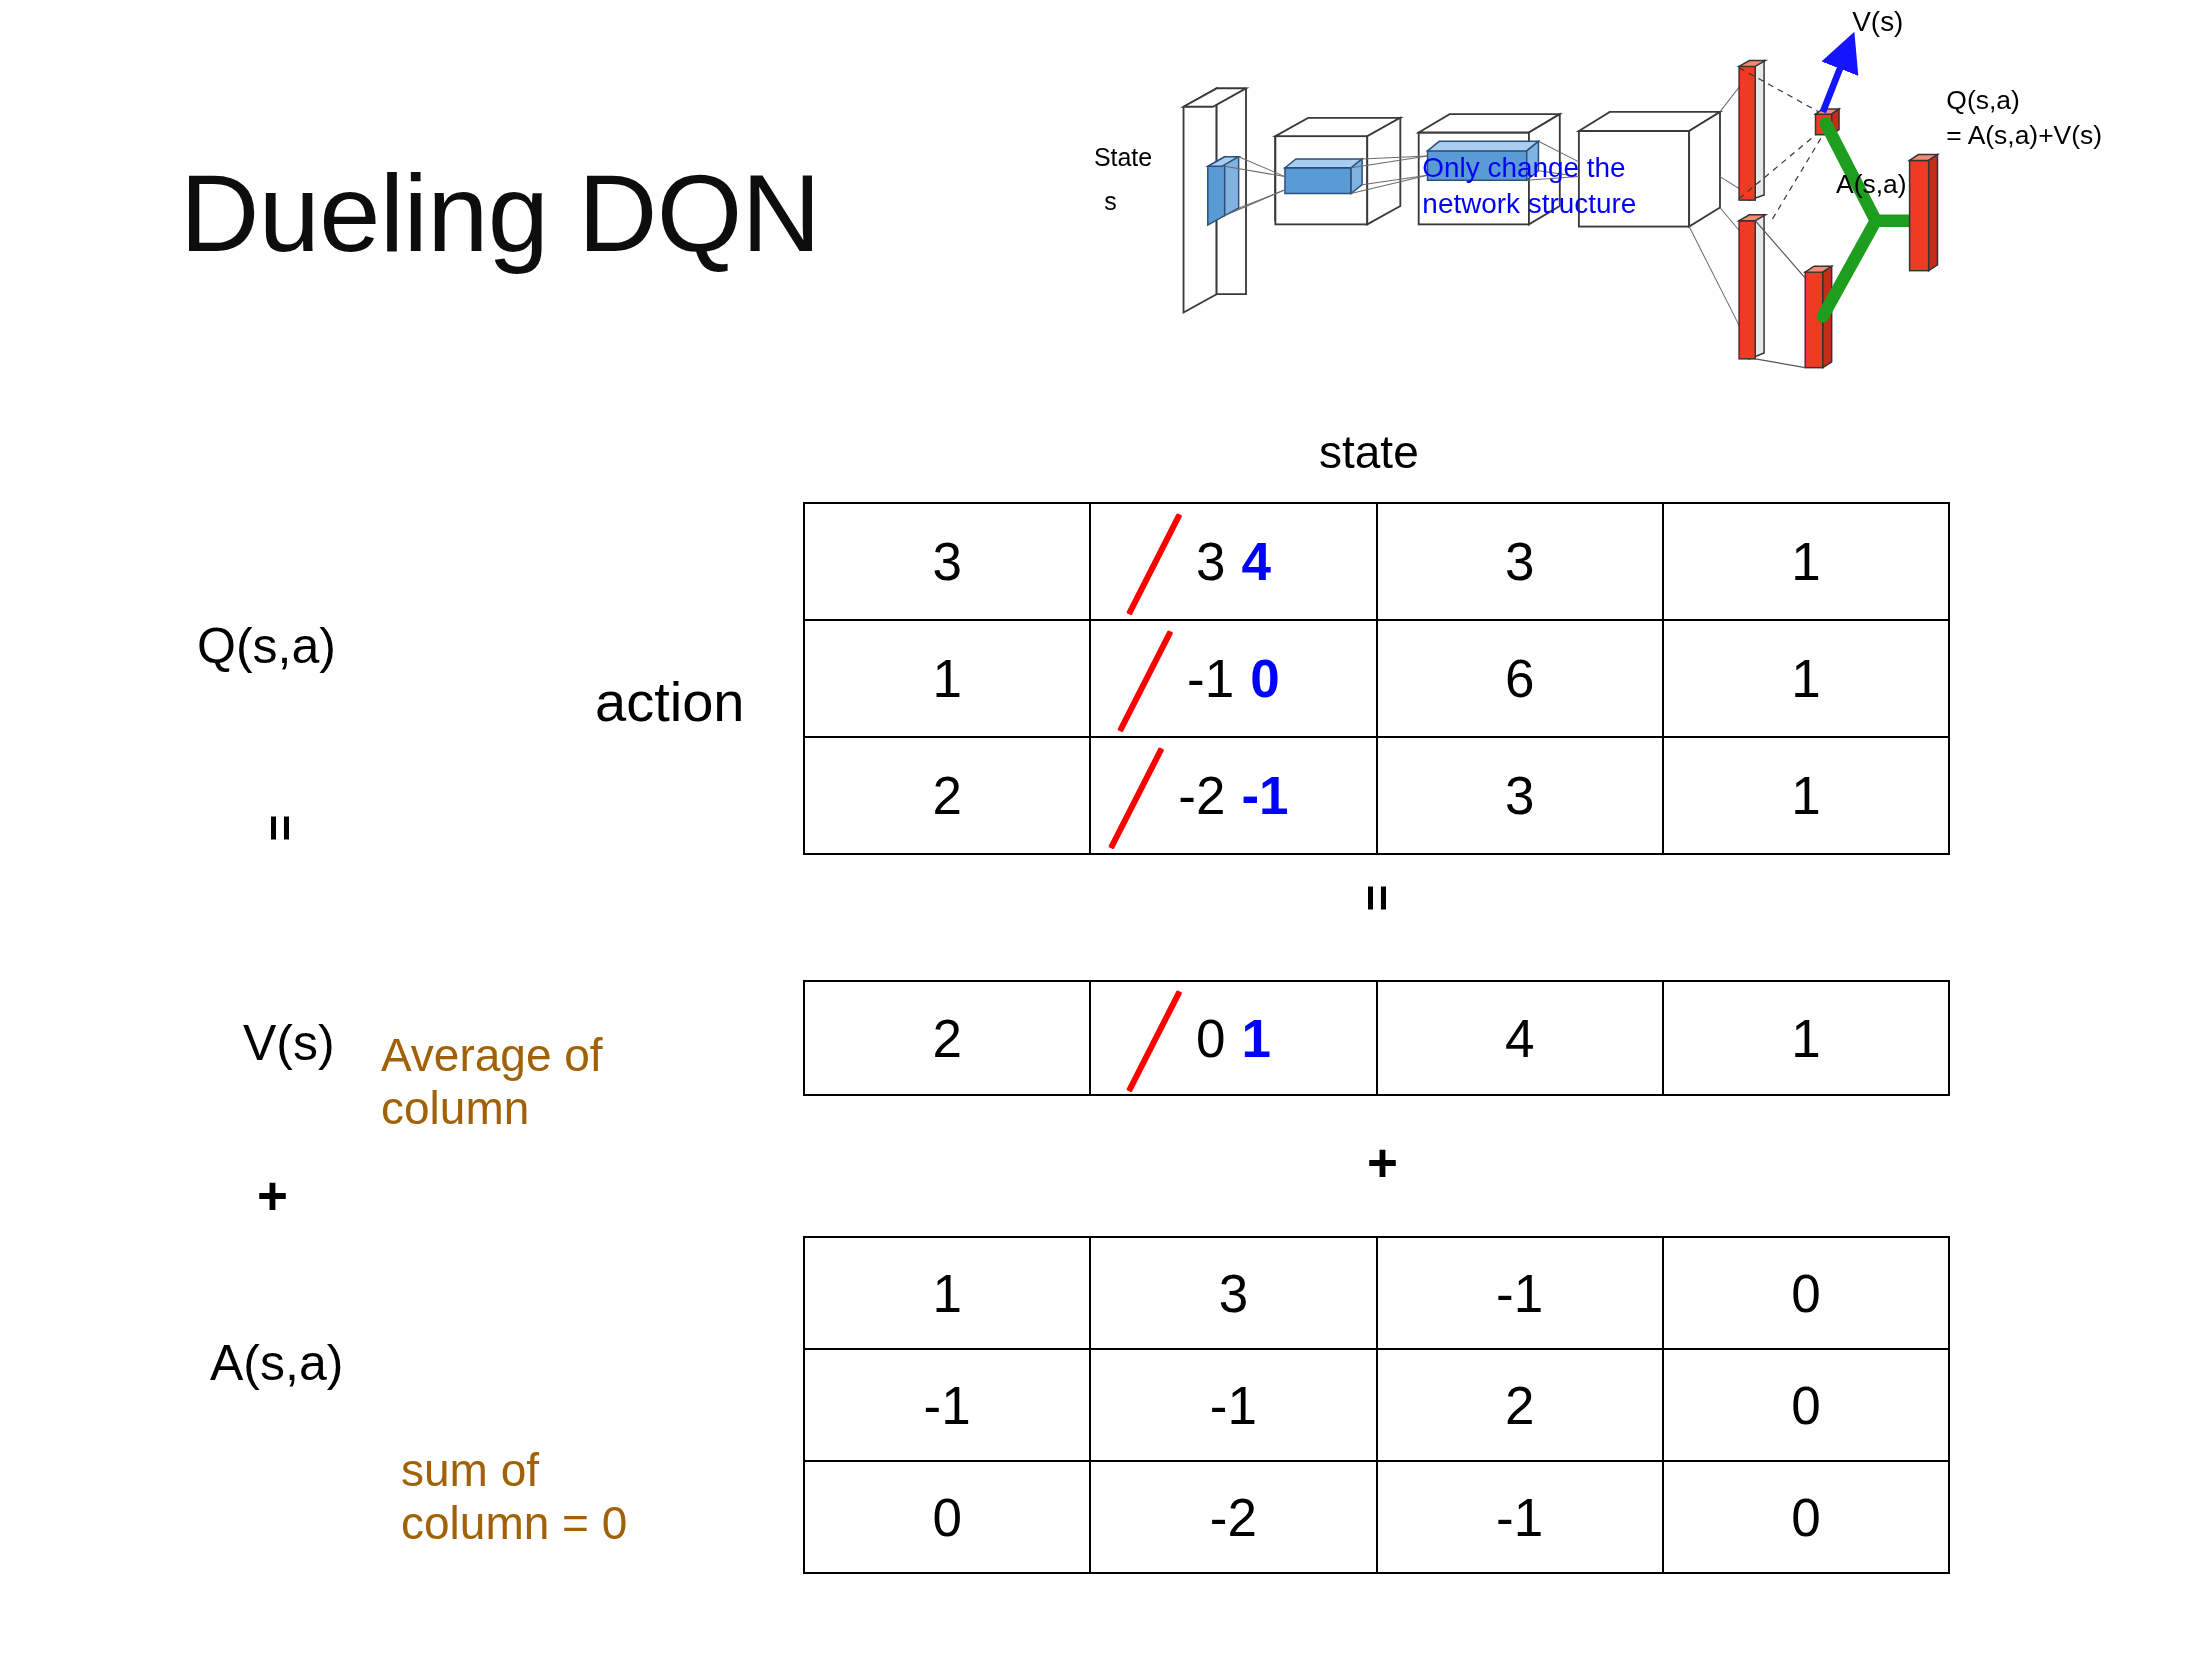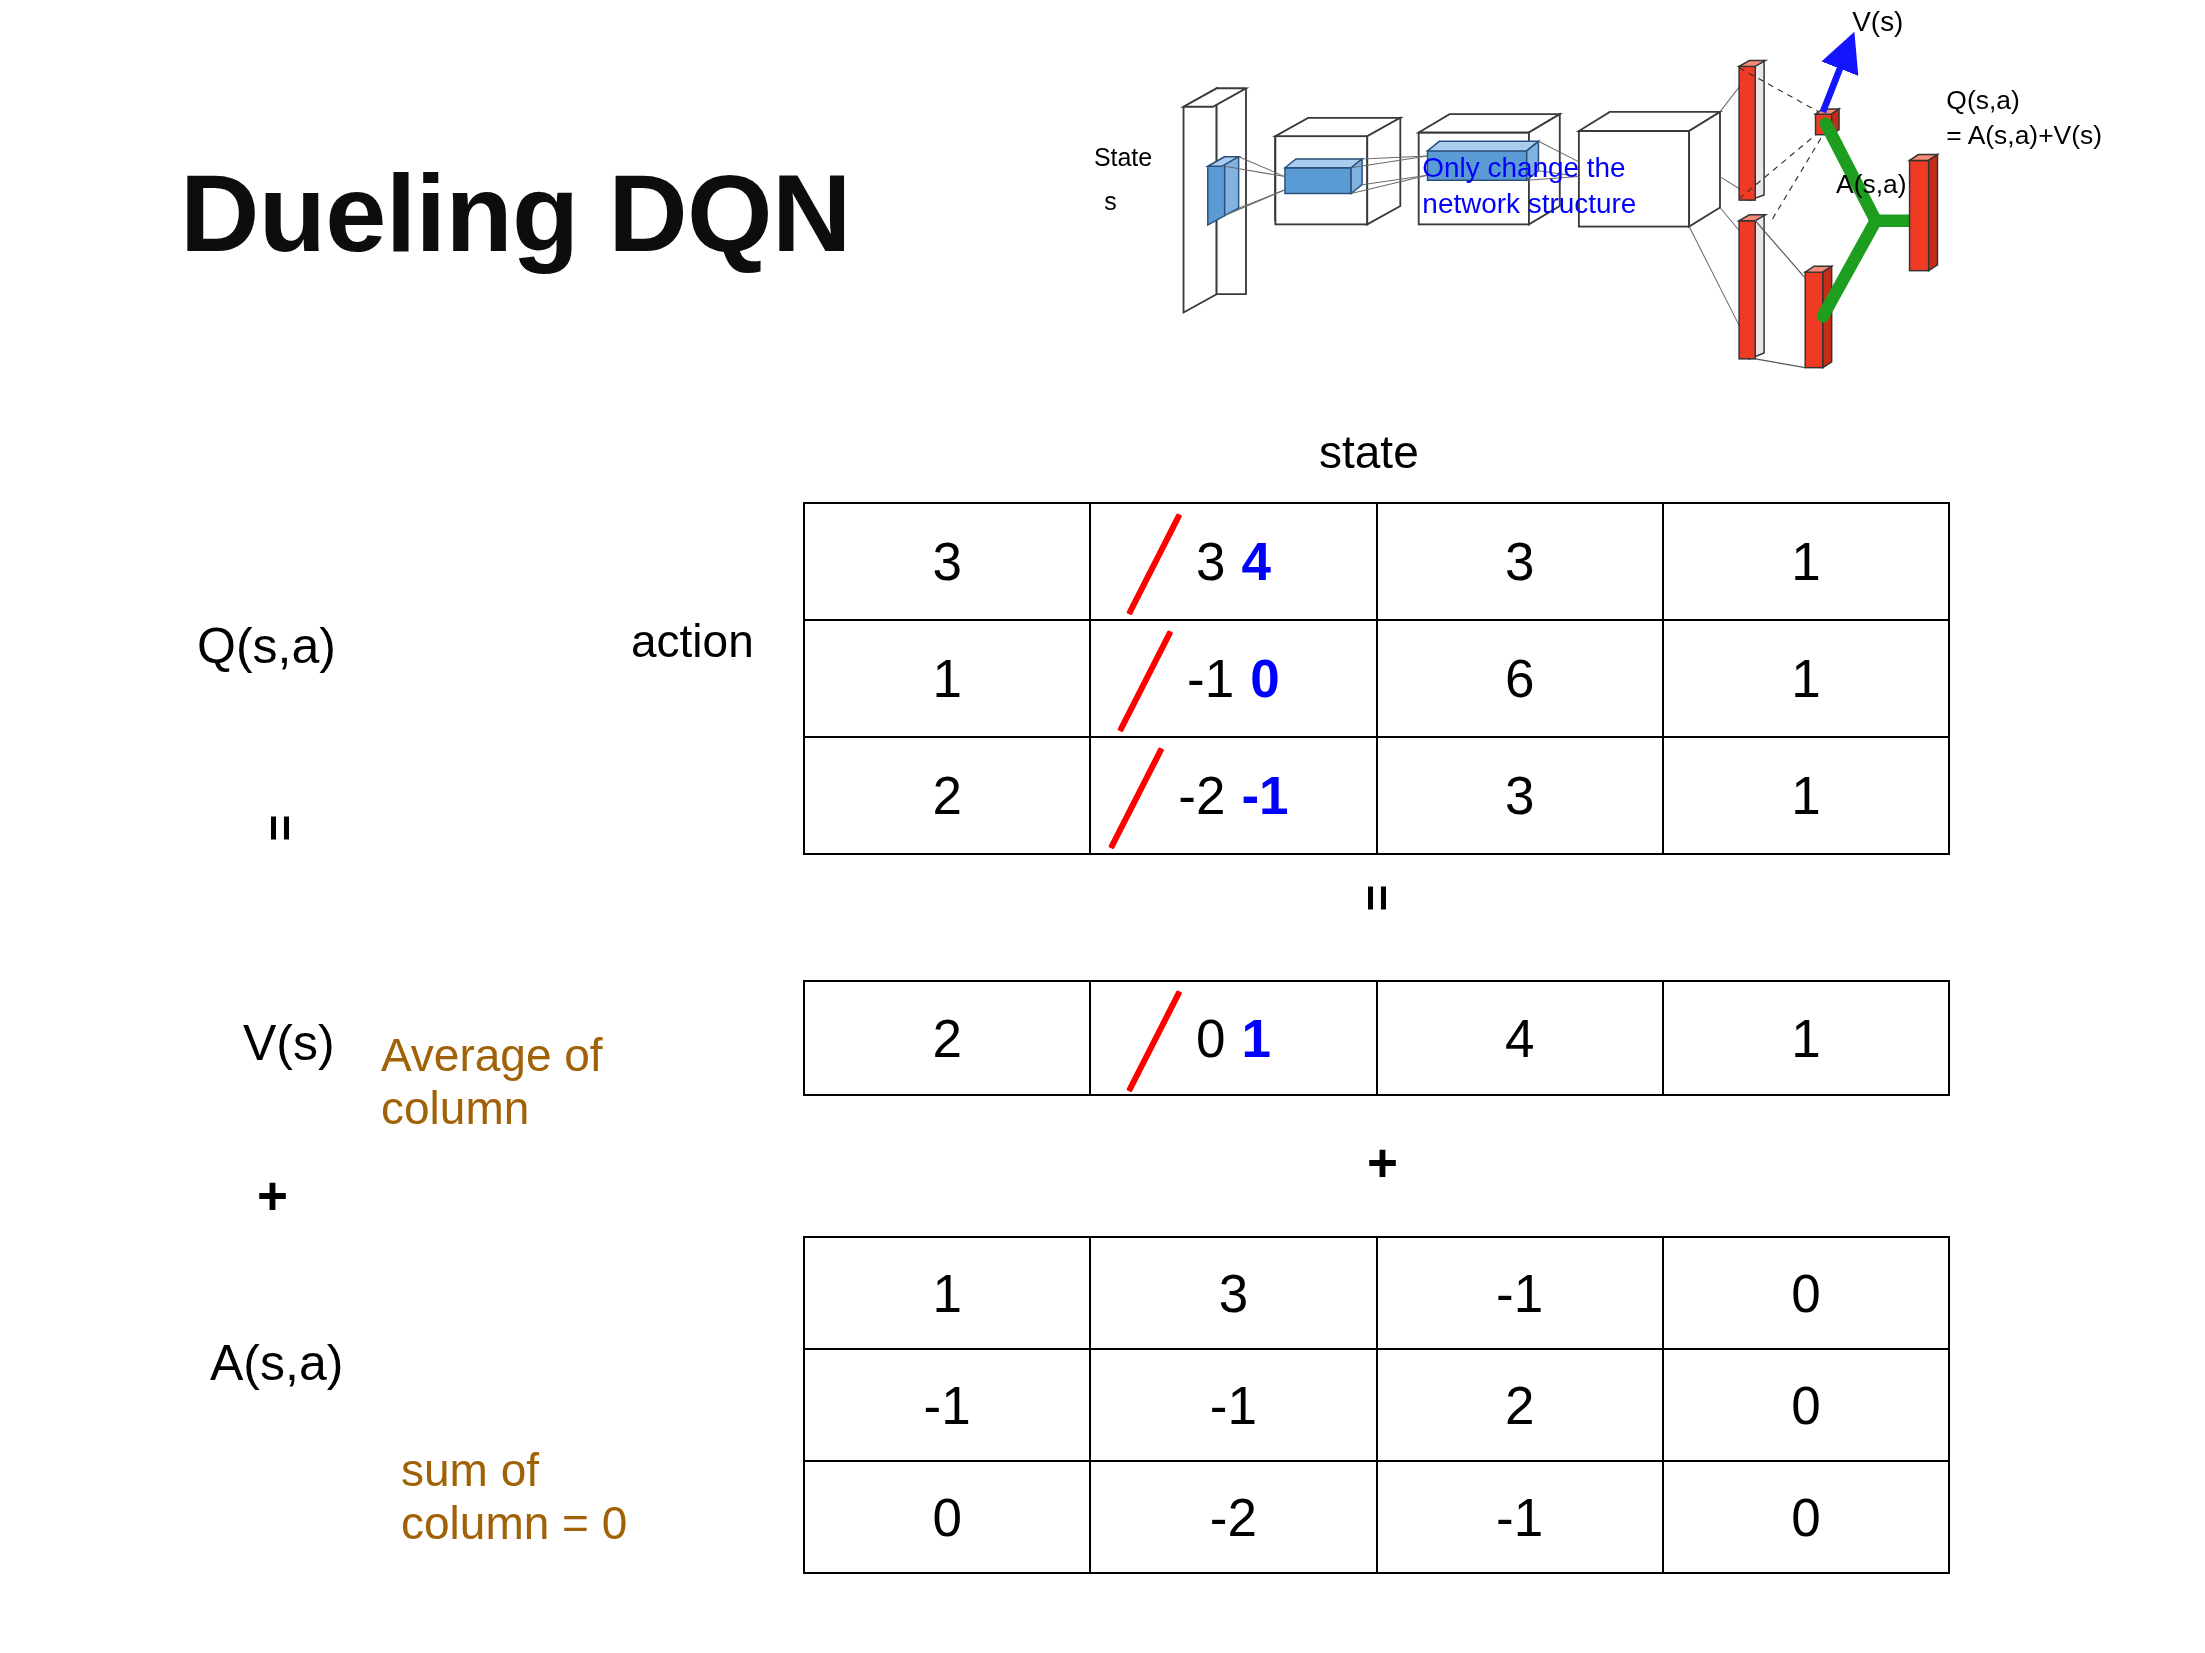--- a/index.html
+++ b/index.html
@@ -15,38 +15,38 @@
     font-family: "Liberation Sans", sans-serif;
     color: #000000;
   }
   .abs { position: absolute; }
 
   
   #slide-title {
     left: 180px;
     top: 158px;
     font-size: 110px;
-    font-weight: 700;
+    font-weight: 400;
     letter-spacing: -0.7px;
     line-height: 1;
     color: #0d0d0d;
     white-space: nowrap;
   }
 
   
   .side-label {
     font-size: 50px;
     color: #000;
     white-space: nowrap;
     line-height: 1;
   }
   #label-q      { left: 197px; top: 621px; }
   #label-v      { left: 243px; top: 1018px; }
   #label-a      { left: 210px; top: 1338px; }
-  #label-action { left: 595px; top: 618px; font-size: 46px; margin-left: 36px; }
+  #label-action { left: 595px; top: 674px; font-size: 56px; }
   #label-state  { left: 1319px; top: 429px; font-size: 46px; }
 
   
   .eq-rot {
     font-size: 46px;
     font-weight: 700;
     transform: rotate(90deg);
     transform-origin: center center;
     line-height: 1;
     white-space: nowrap;

